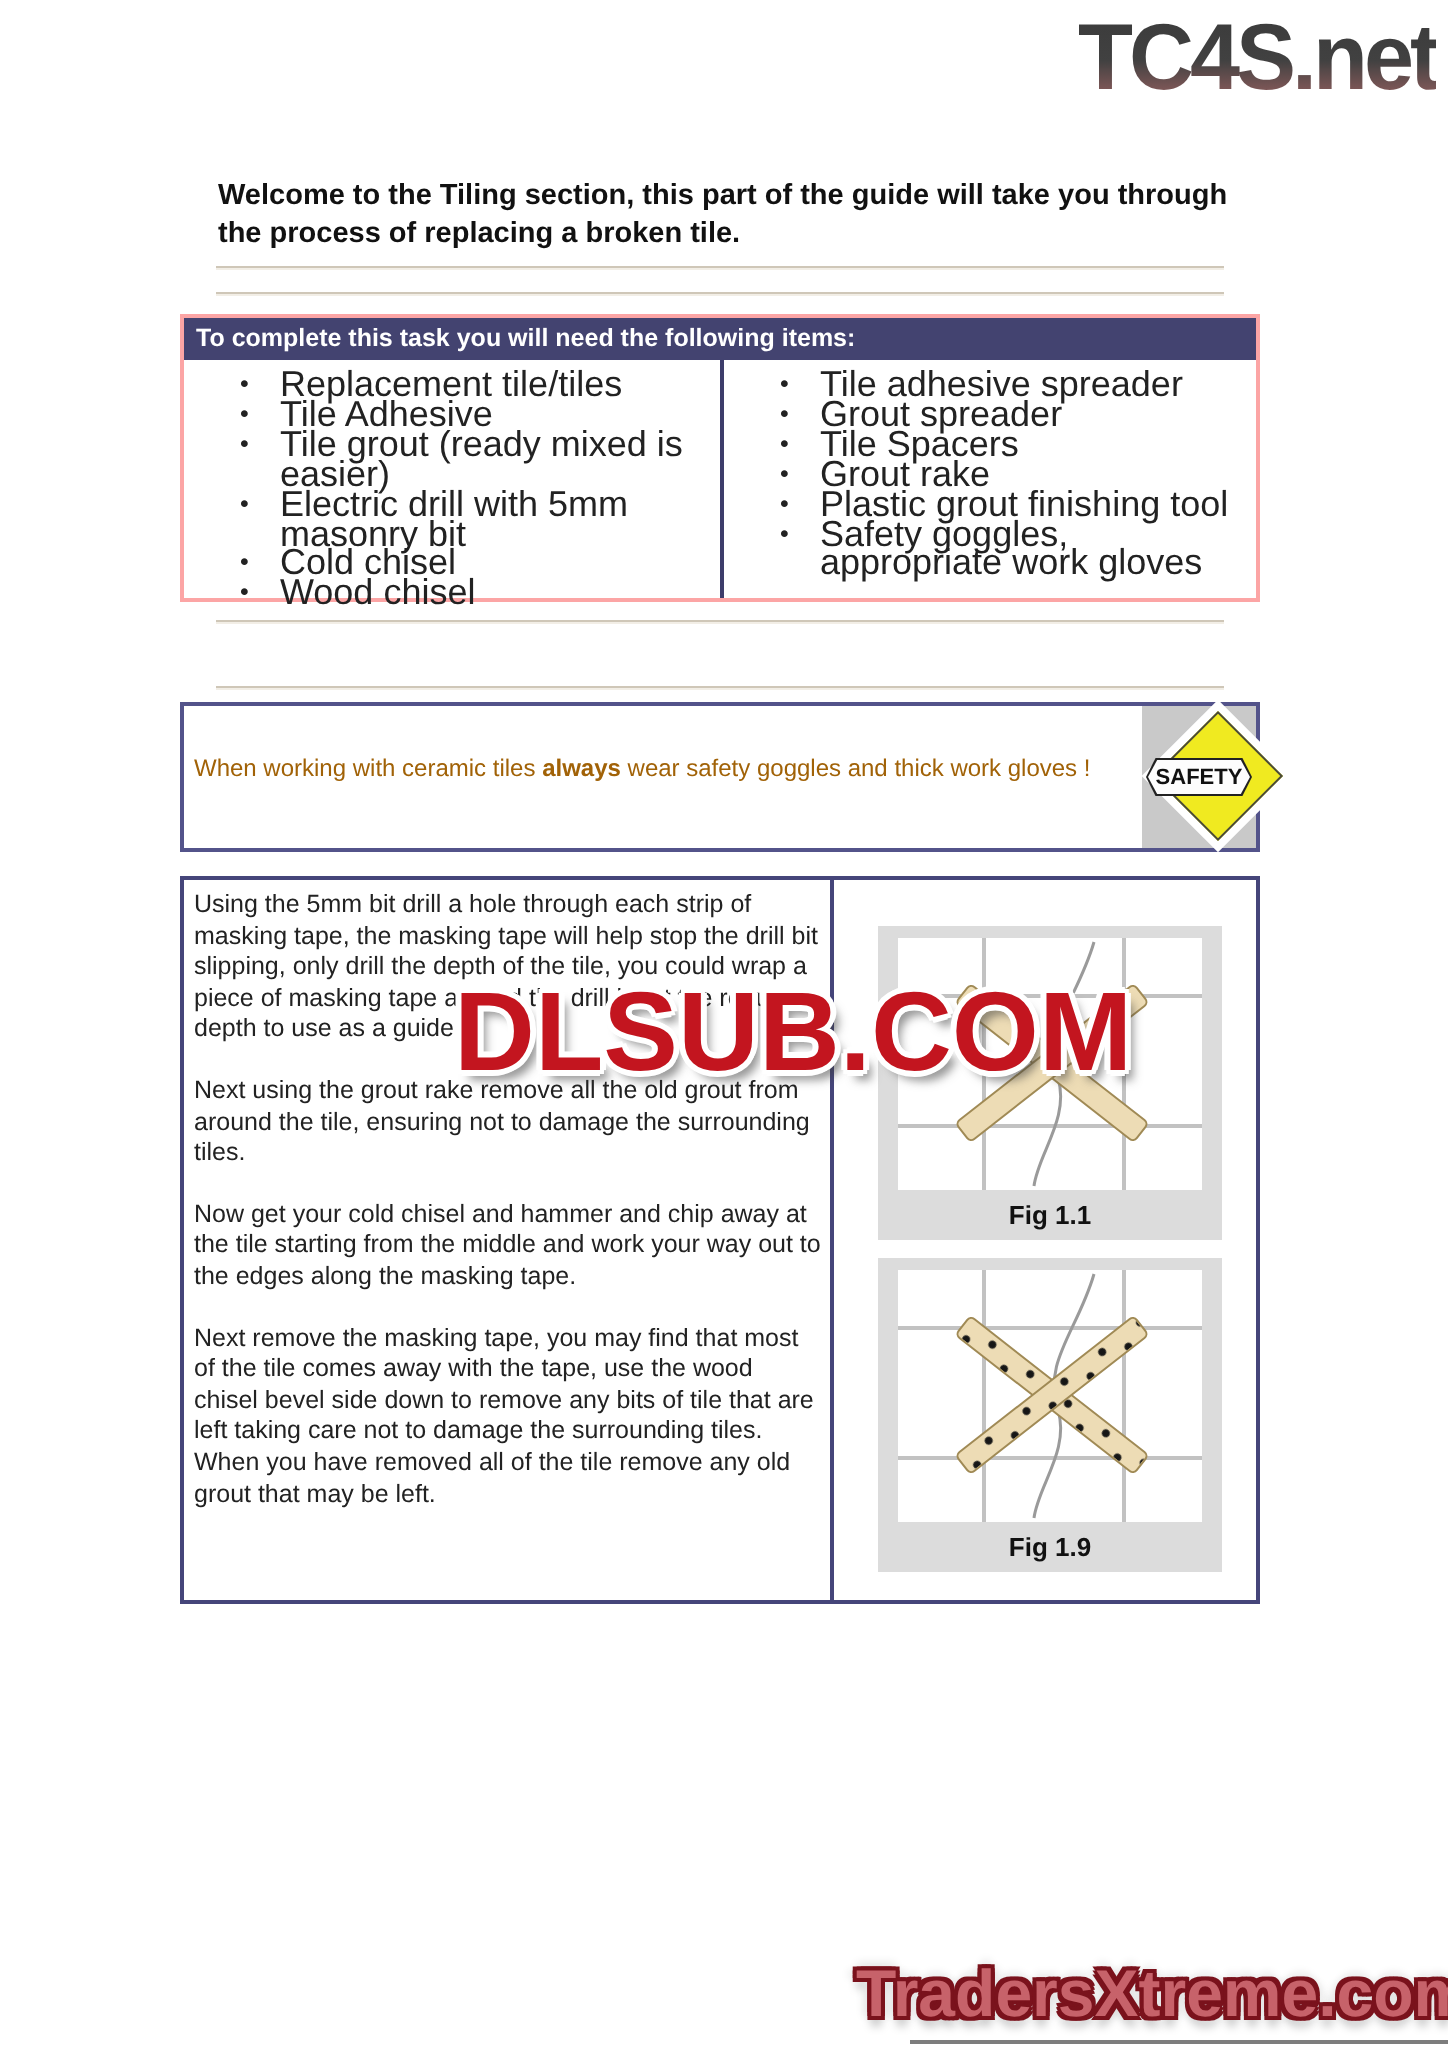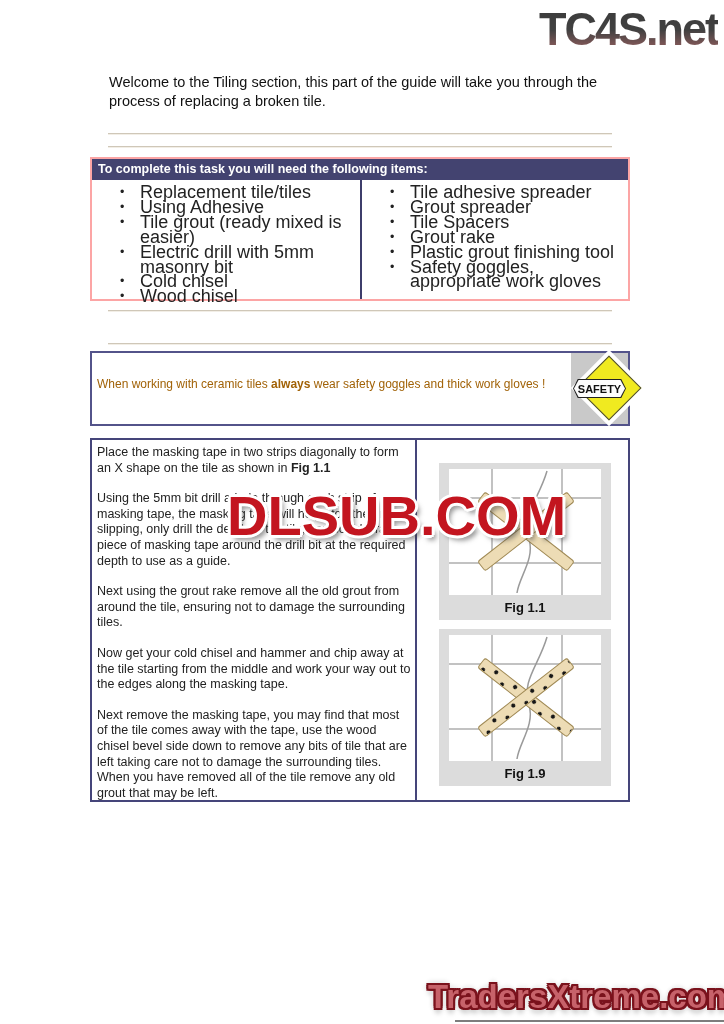--- a/index.html
+++ b/index.html
@@ -11,22 +11,22 @@
   .logo {
     position:absolute; top:2px; right:6px; height:52px;
     font-weight:bold; font-size:45px; letter-spacing:-2px;
     background:linear-gradient(180deg,#3a3a3a 0%,#414141 52%,#8f5d5d 88%,#5f4343 100%);
     -webkit-background-clip:text; background-clip:text; color:transparent;
     transform:scaleY(1.04); transform-origin:top;
   }
 
   
   .intro {
-    position:absolute; left:109px; top:73px; width:508px;
-    font-size:14.5px; font-weight:normal; line-height:18.5px; color:#111;
+    position:absolute; left:109px; top:89px; width:508px;
+    font-size:14.5px; font-weight:bold; line-height:18.5px; color:#111;
   }
 
   
   .rule { position:absolute; left:108px; width:504px; height:2px;
           background:#cfc7b8; border-bottom:1px solid #f2eee6; }
   .rule.r1 { top:133px; } .rule.r2 { top:146px; }
   .rule.r3 { top:310px; } .rule.r4 { top:343px; }
 
   
   .items-table { position:absolute; left:90px; top:157px; width:540px; height:144px;
@@ -128,21 +128,21 @@
 
   <div class="rule r1"></div>
   <div class="rule r2"></div>
 
   <div class="items-table">
     <div class="items-header">To complete this task you will need the following items:</div>
     <div class="items-body">
       <div class="items-col left">
         <ul>
             <li>Replacement tile/tiles</li>
-            <li>Using Adhesive</li>
+            <li>Tile Adhesive</li>
             <li>Tile grout (ready mixed is easier)</li>
             <li>Electric drill with 5mm masonry bit</li>
             <li>Cold chisel</li>
             <li>Wood chisel</li>
           </ul>
       </div>
       <div class="items-col right">
         <ul>
             <li>Tile adhesive spreader</li>
             <li>Grout spreader</li>
@@ -167,21 +167,20 @@
       <div class="band-outer">
         <div class="band-inner">
           <span>SAFETY</span>
         </div>
       </div>
     </div>
   </div>
 
   <div class="main-box">
     <div class="main-left">
-        <p><span>Place the masking tape in two strips diagonally to form an X shape on the tile as shown in </span><b>Fig 1.1</b></p>
         <p><span>Using the 5mm bit drill a hole through each strip of masking tape, the masking tape will help stop the drill bit slipping, only drill the depth of the tile, you could wrap a piece of masking tape around the drill bit at the required depth to use as a guide.</span></p>
         <p><span>Next using the grout rake remove all the old grout from around the tile, ensuring not to damage the surrounding tiles.</span></p>
         <p><span>Now get your cold chisel and hammer and chip away at the tile starting from the middle and work your way out to the edges along the masking tape.</span></p>
         <p><span>Next remove the masking tape, you may find that most of the tile comes away with the tape, use the wood chisel bevel side down to remove any bits of tile that are left taking care not to damage the surrounding tiles. When you have removed all of the tile remove any old grout that may be left.</span></p>
       </div>
     <div class="main-right">
 
       <div class="fig-panel f1">
         <div class="tile-area">
           <div class="grout-v gv1"></div>

